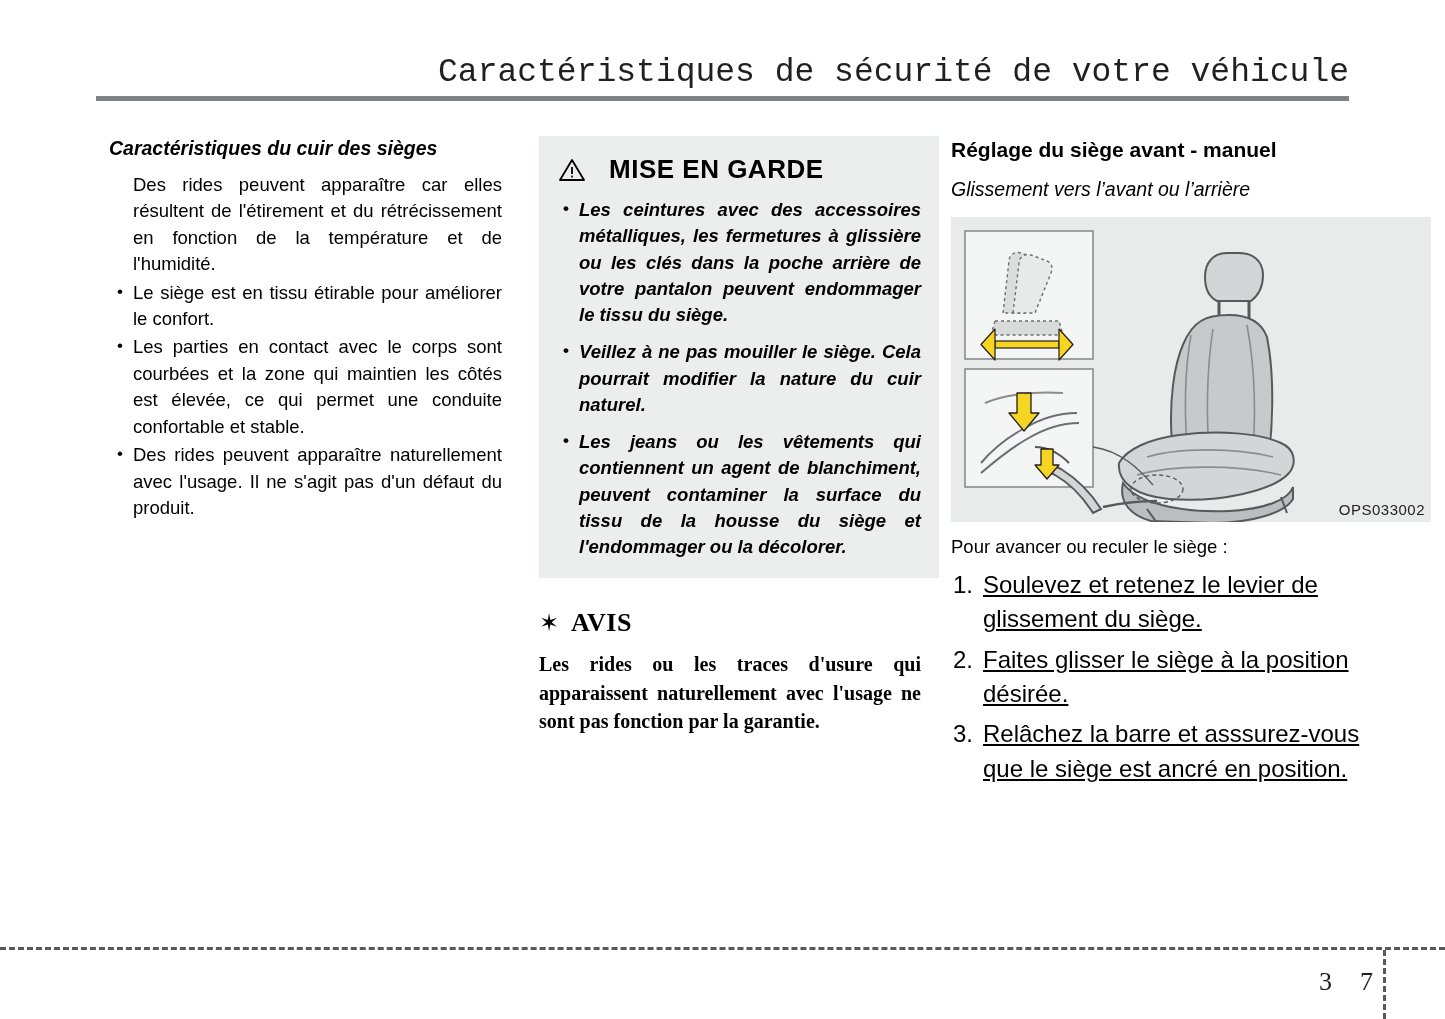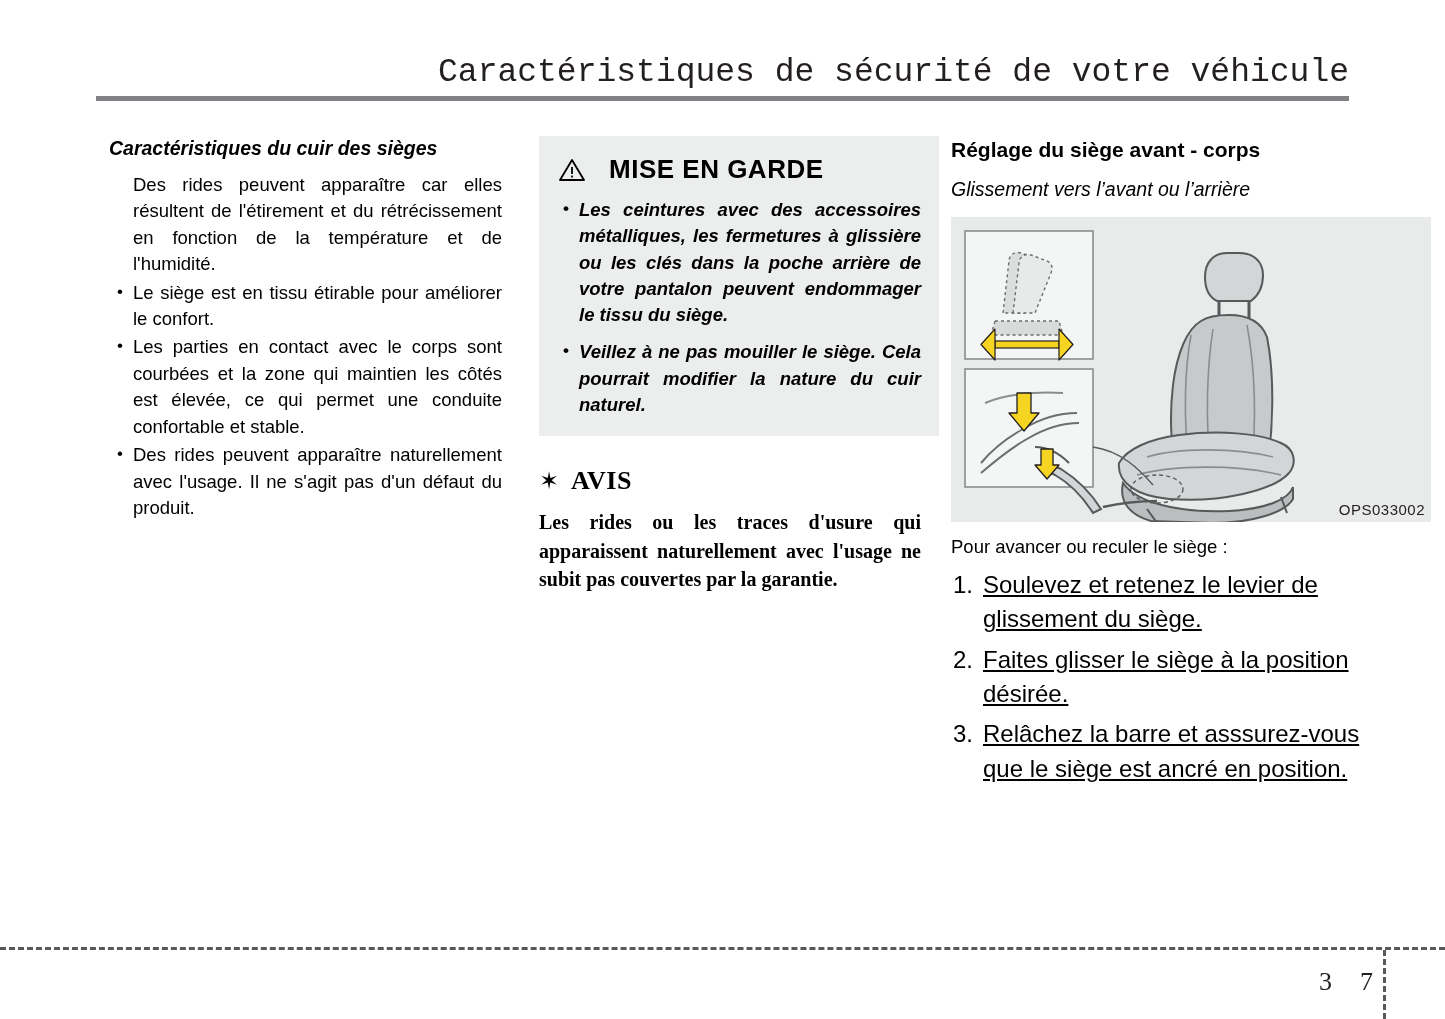--- a/index.html
+++ b/index.html
@@ -288,35 +288,36 @@
             <path d="M13 2 L25 22 L1 22 Z" fill="none" stroke="#000" stroke-width="1.8" stroke-linejoin="round"></path>
             <rect x="12.1" y="9" width="1.8" height="7" fill="#000"></rect>
             <rect x="12.1" y="17.6" width="1.8" height="1.9" fill="#000"></rect>
           </svg>
         </span>
         <span class="label">MISE EN GARDE</span>
       </div>
       <ul class="warn-list">
         <li>Les ceintures avec des accessoires métalliques, les fermetures à glissière ou les clés dans la poche arrière de votre pantalon peuvent endommager le tissu du siège.</li>
         <li>Veillez à ne pas mouiller le siège. Cela pourrait modifier la nature du cuir naturel.</li>
+        <li>Les jeans ou les vêtements qui contiennent un agent de blanchiment, peuvent contaminer la surface du tissu de la housse du siège et l'endommager ou la décolorer.</li>
       </ul>
     </div>
 
     <div class="notice-block">
       <div class="notice-head">
         <span class="star">✶</span>
         <span class="label">AVIS</span>
       </div>
-      <p class="notice-body">Les rides ou les traces d'usure qui apparaissent naturellement avec l'usage ne subit pas couvertes par la garantie.</p>
+      <p class="notice-body">Les rides ou les traces d'usure qui apparaissent naturellement avec l'usage ne sont pas fonction par la garantie.</p>
     </div>
 
   </div>
 
   <div class="col col-right">
-    <h3 class="right-head">Réglage du siège avant - corps</h3>
+    <h3 class="right-head">Réglage du siège avant - manuel</h3>
     <h4 class="right-subhead">Glissement vers l’avant ou l’arrière</h4>
 
     <div class="figure">
       <svg viewBox="0 0 400 305" width="400" height="305" aria-hidden="true">
 
         <rect x="14" y="14" width="128" height="128" fill="#f4f5f5" stroke="#8a8c8e" stroke-width="1.6"></rect>
 
         <path d="M52 96 L58 44 C58 38 64 34 70 36 L86 42 C91 44 92 49 90 54 L74 96 Z" fill="#dcdddd" stroke="#6d6e71" stroke-width="1.4" stroke-dasharray="3 3"></path>
         <path d="M62 96 L68 46 C68 40 74 36 80 38 L96 44 C101 46 102 51 100 56 L84 96 Z" fill="#e8e9e9" stroke="#6d6e71" stroke-width="1.4" stroke-dasharray="3 3"></path>
         <path d="M44 104 L108 104 L112 118 L40 118 Z" fill="#d9dada" stroke="#6d6e71" stroke-width="1.4" stroke-dasharray="3 3"></path>

